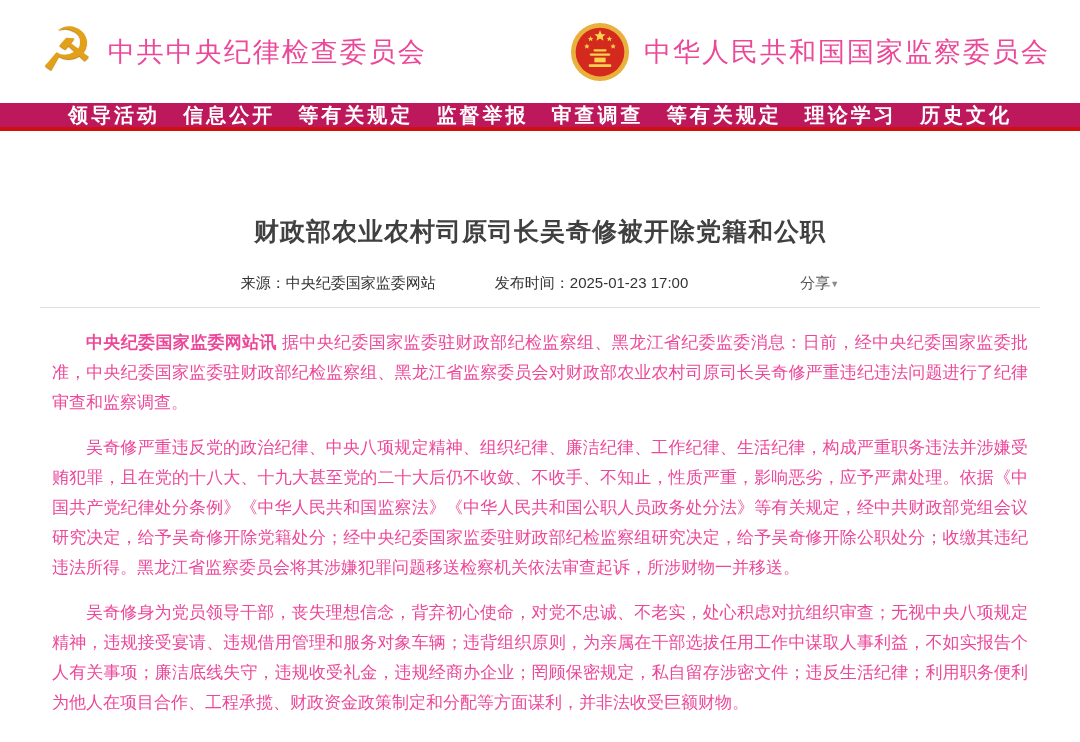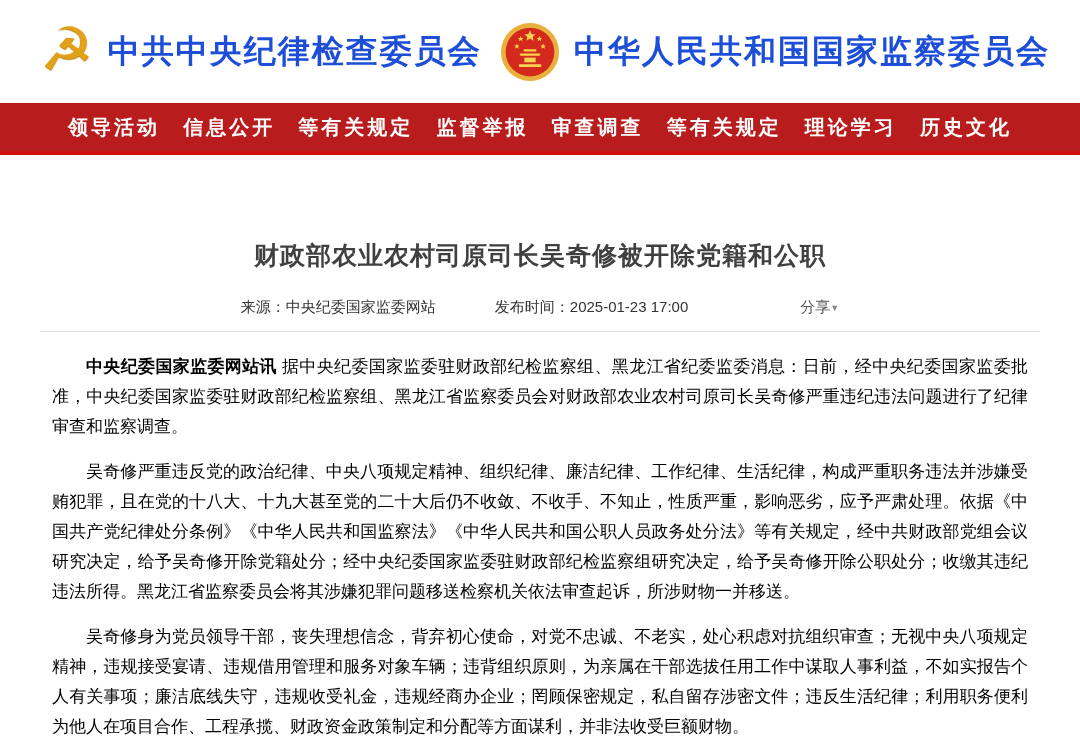--- a/index.html
+++ b/index.html
@@ -31,31 +31,31 @@
   .party-emblem {
     font-size: 60px;
     line-height: 60px;
     color: #e2a119;
     text-shadow: 0 1px 1px #b97f10;
     display: inline-block;
     transform: translateY(-2px);
   }
   .national-emblem { width: 60px; height: 60px; display: inline-block; }
   .org-name {
-    font-size: 32px;
-    font-weight: bold;
-    color: #1d4ed8;
+    font-size: 27px;
+    font-weight: normal;
+    color: #ec4899;
     letter-spacing: 2px;
     white-space: nowrap;
   }
 
   
   .main-nav {
-    height: 52px;
-    background: #b91c1c;
+    height: 28px;
+    background: #be185d;
     border-bottom: 4px solid #cf1011;
     display: flex;
     align-items: center;
     justify-content: space-between;
     padding: 0 68px;
   }
   .nav-item {
     color: #ffffff;
     font-size: 20px;
     font-weight: bold;
@@ -92,21 +92,21 @@
     display: inline-flex;
     align-items: center;
   }
   .share-caret { font-size: 9px; color: #8a8a8a; }
   .divider {
     border: none;
     border-top: 1px solid #e0e0e0;
     margin: 14px -12px 0 -12px;
   }
 
-  .article-body { margin-top: 20px; font-size: 17px; line-height: 30px; color: #000000; }
+  .article-body { margin-top: 20px; font-size: 17px; line-height: 30px; color: #ec4899; }
   .article-body p {
     text-indent: 2em;
     text-align: justify;
     margin-bottom: 15px;
   }
   .lead-bold { font-weight: bold; }
 </style>
 </head>
 <body>
 

